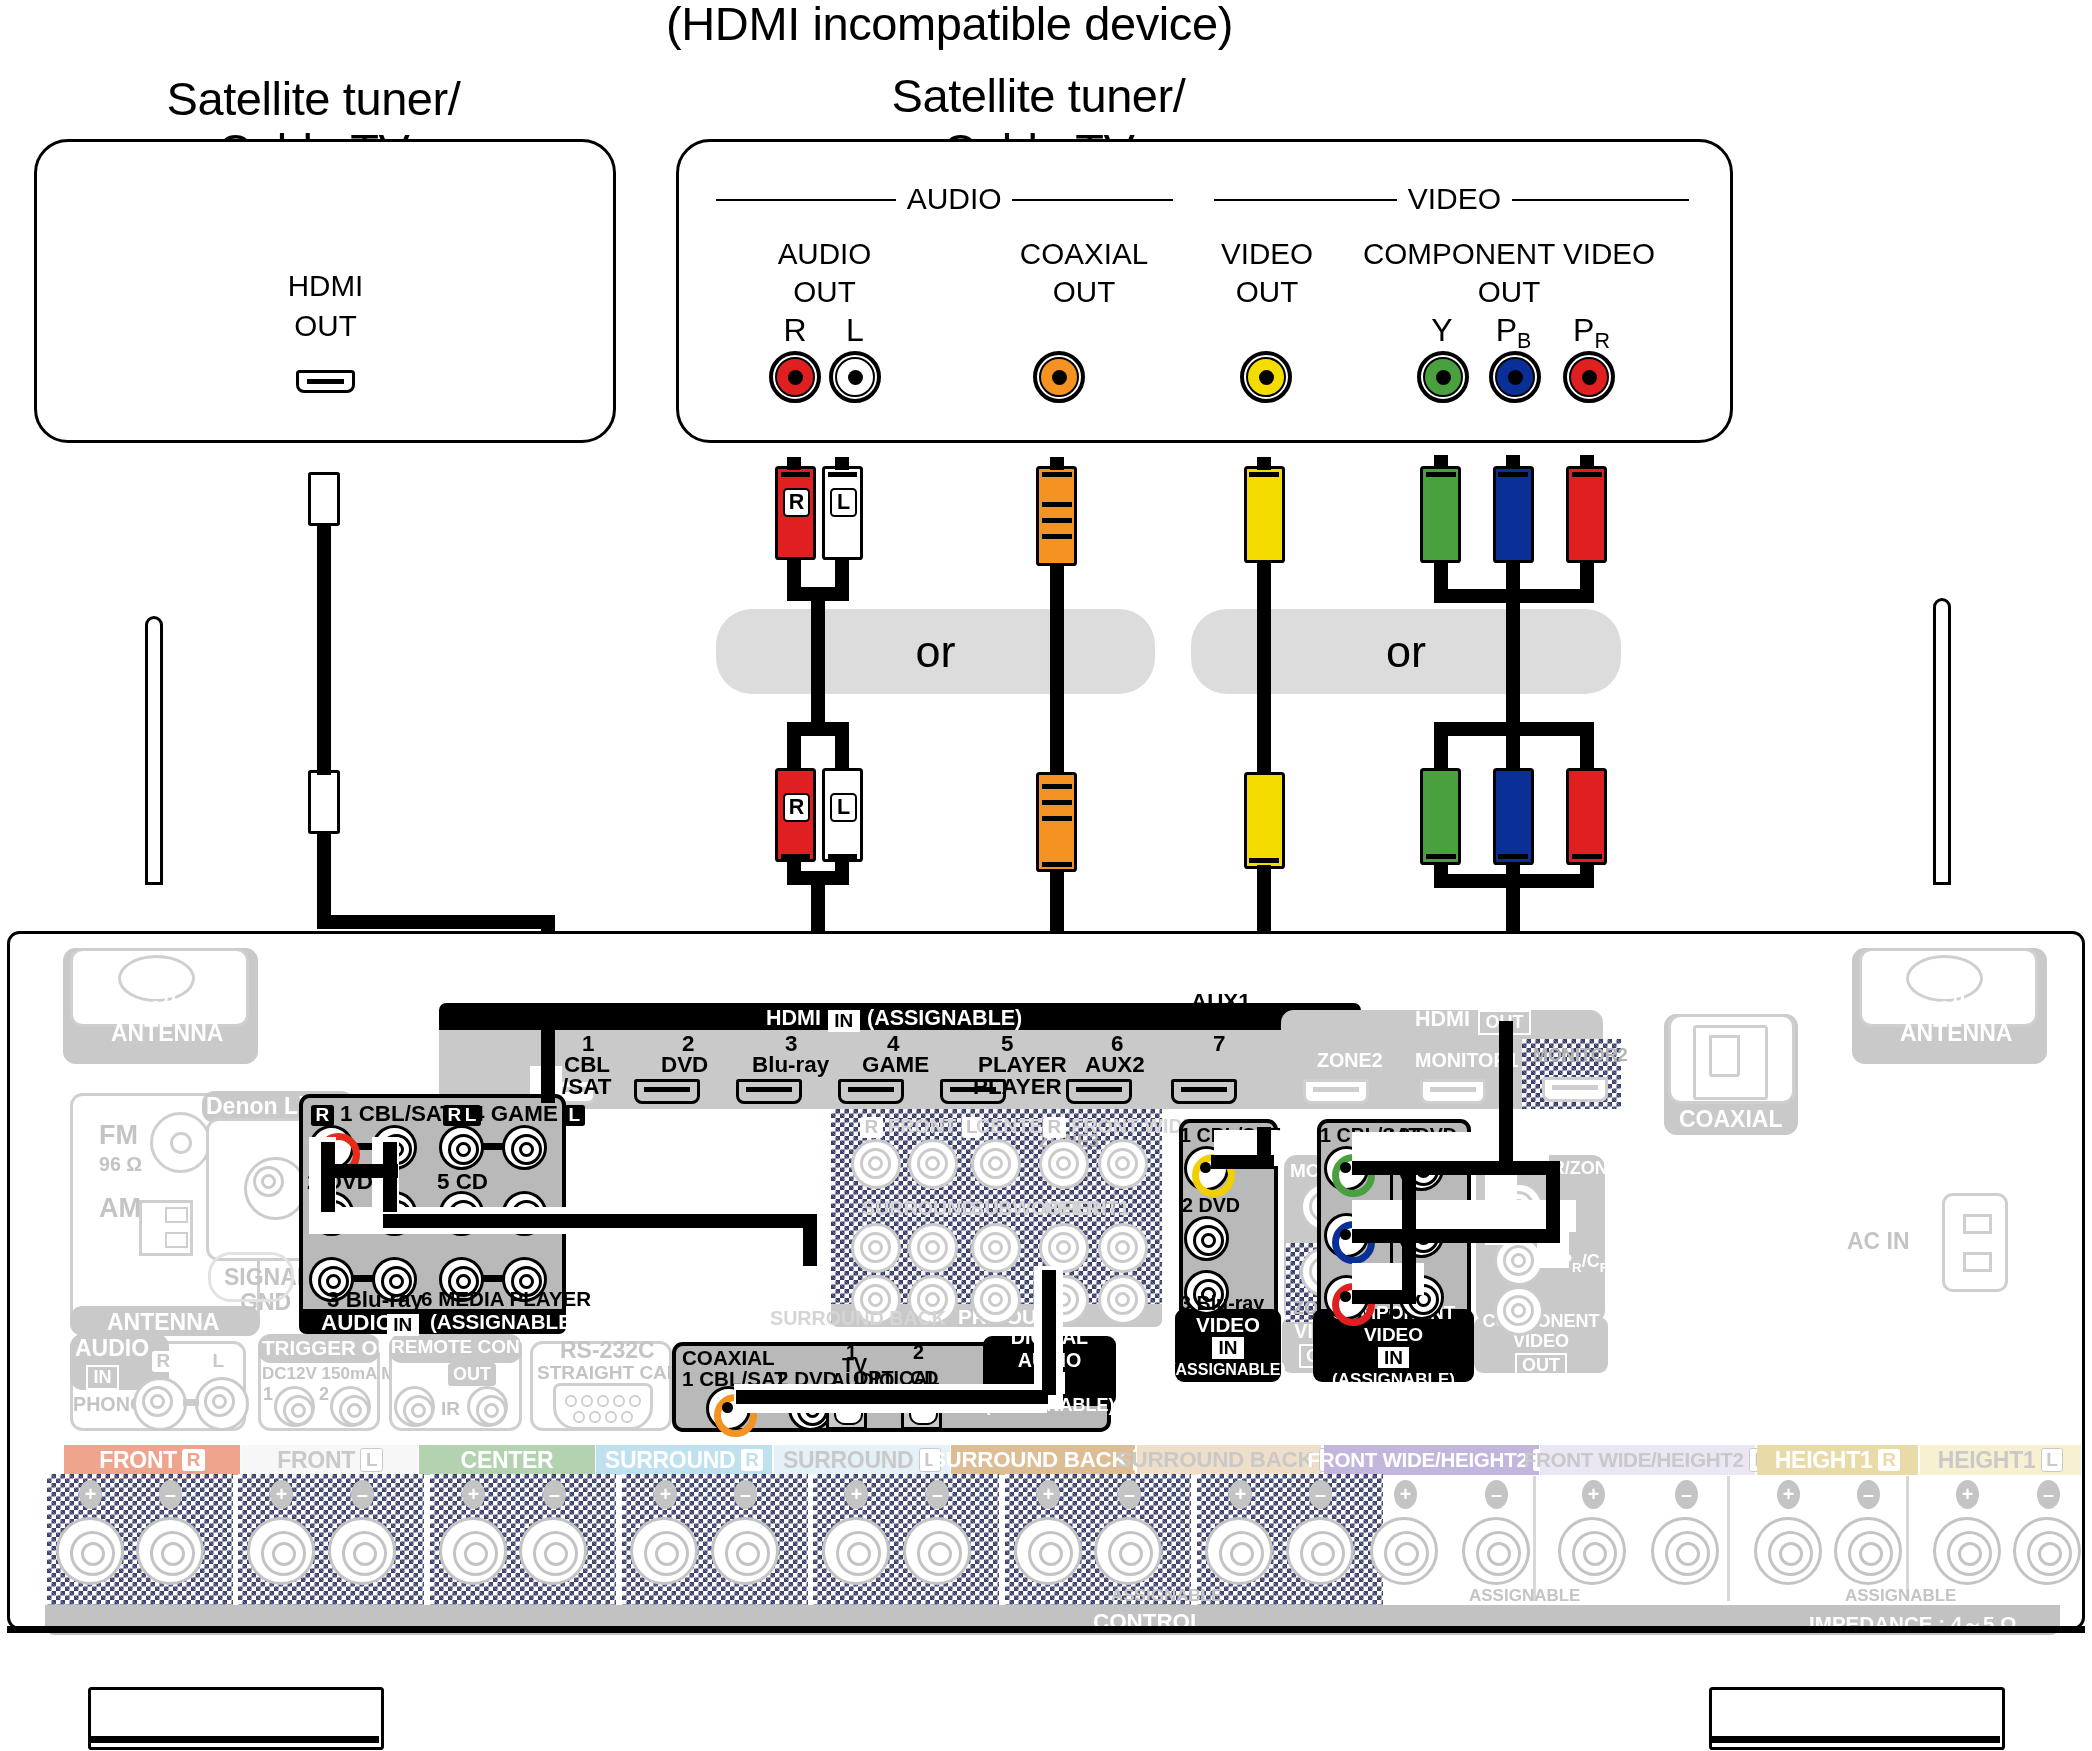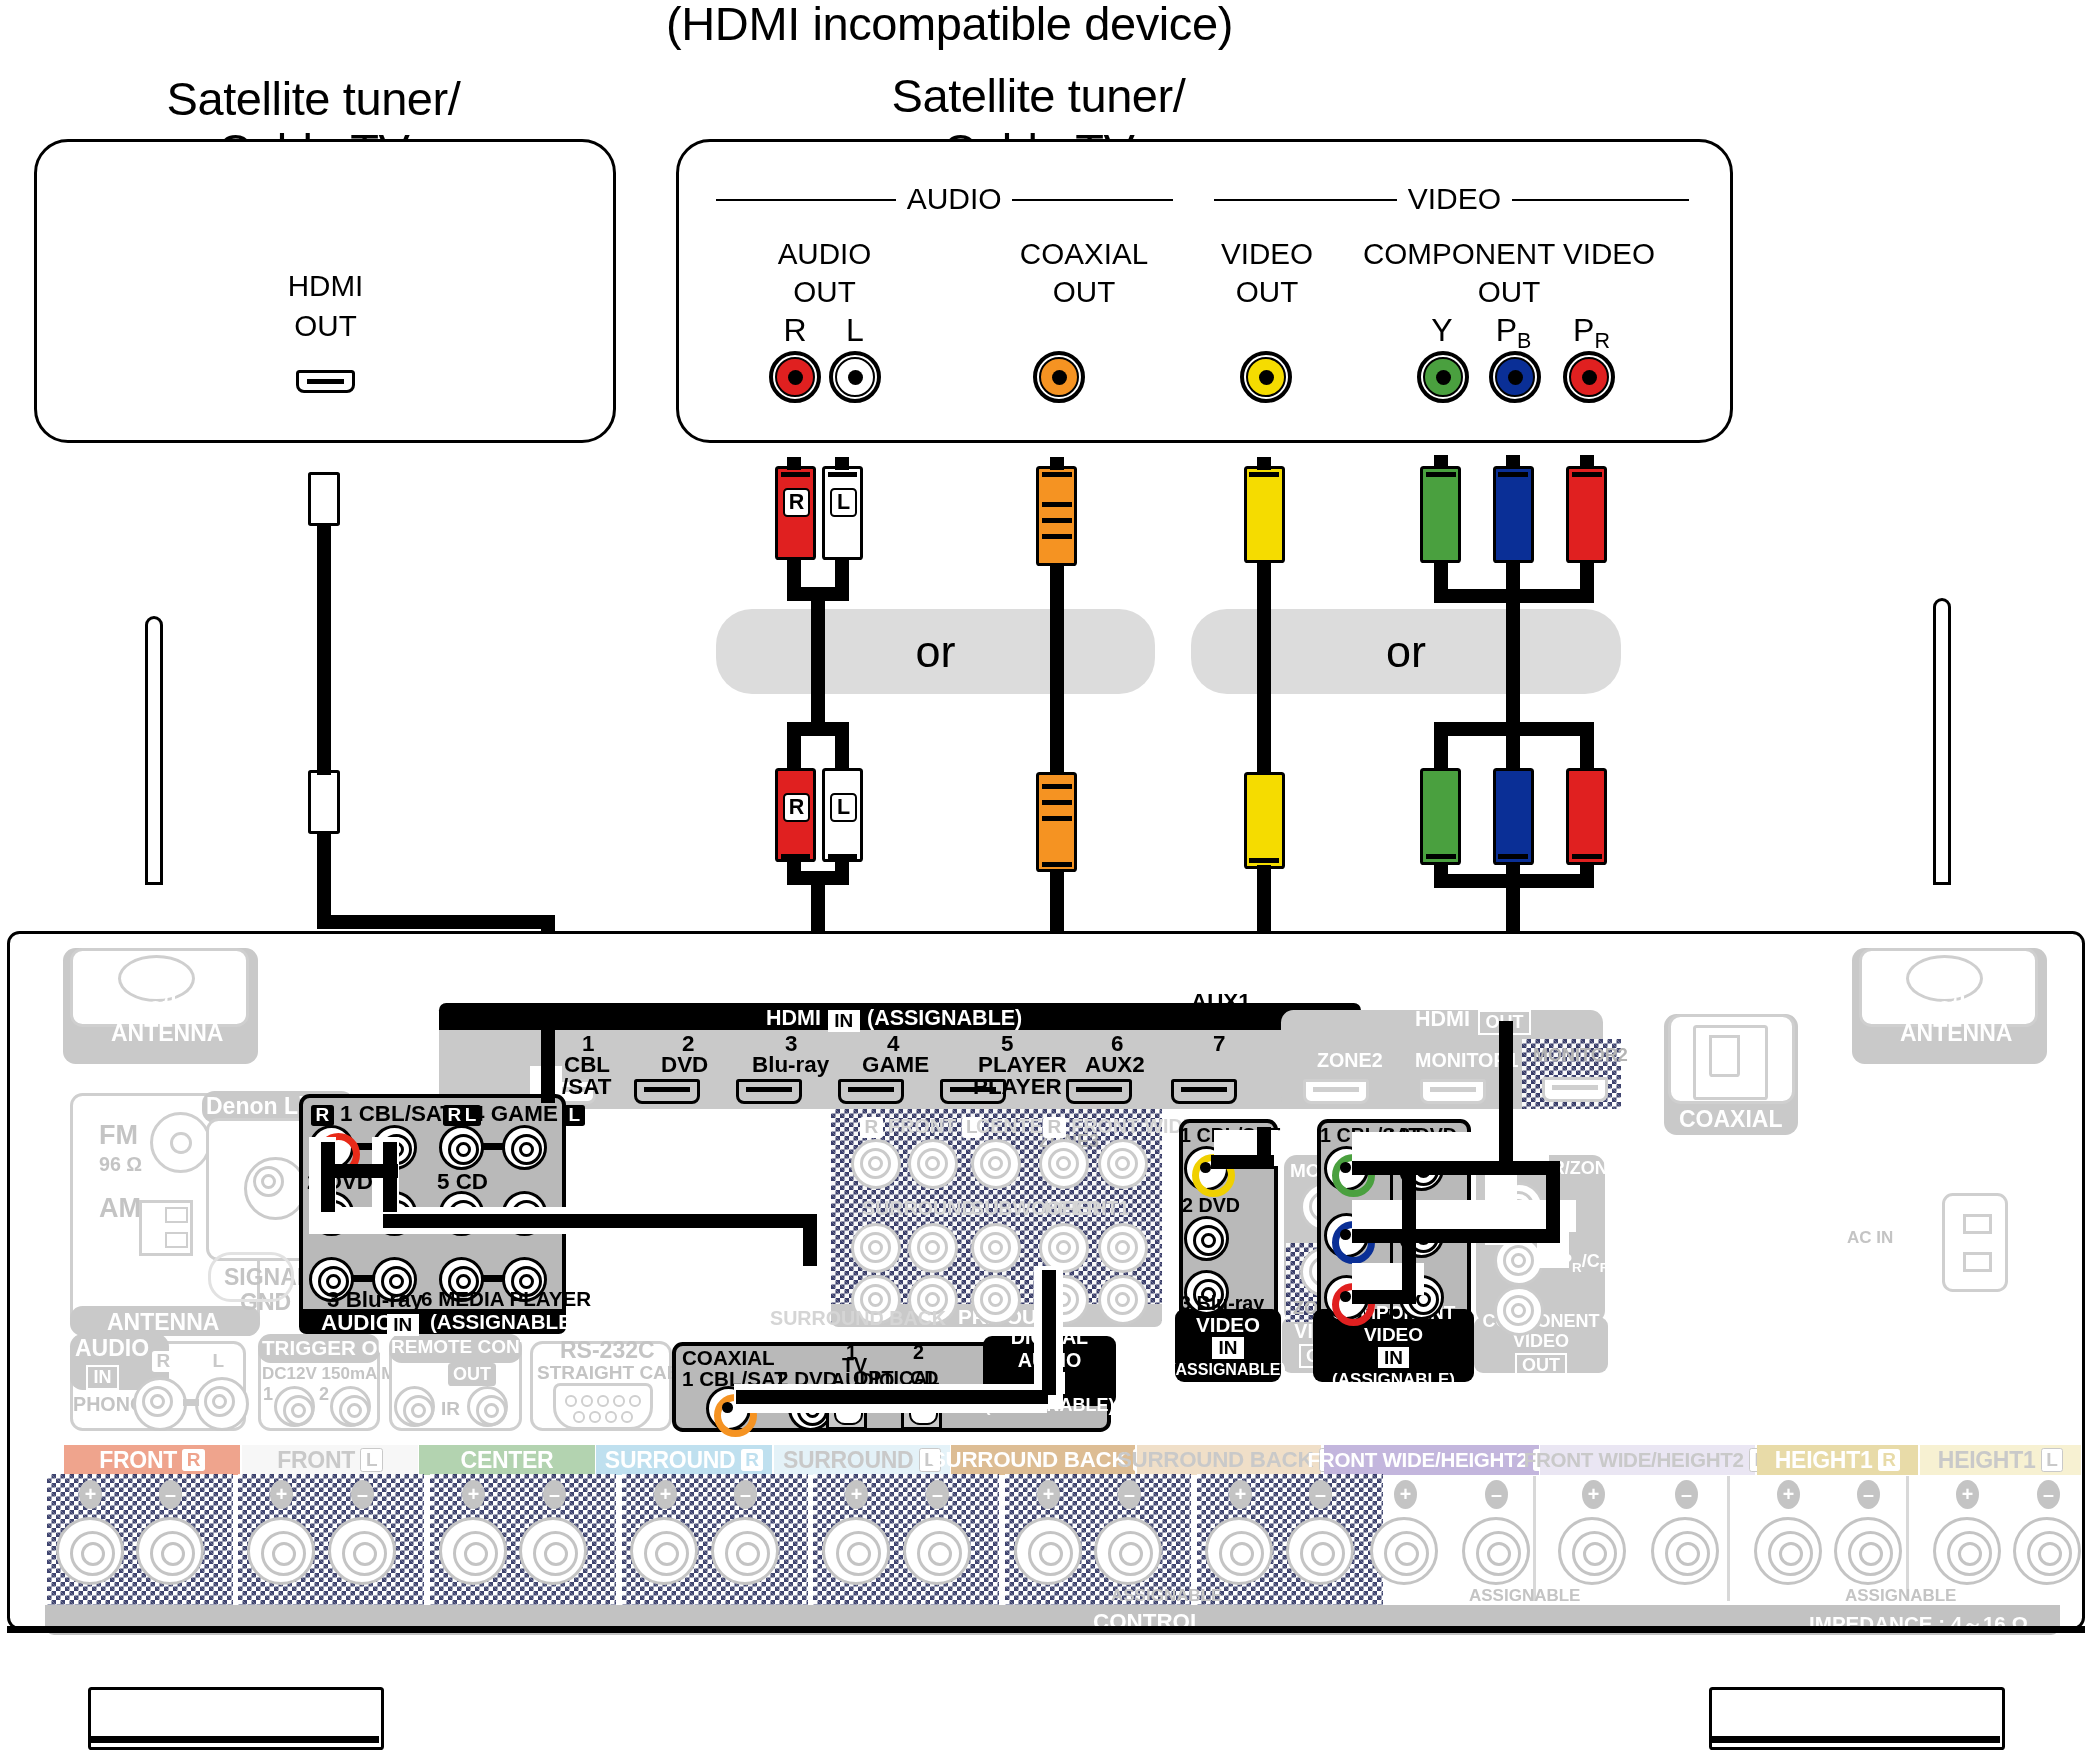--- a/index.html
+++ b/index.html
@@ -1004,21 +1004,21 @@
   <div class="gp-lite" style="left:1668px;top:1014px;width:127px;height:90px;"></div>
   <div class="netjack" style="left:1693px;top:1025px;width:75px;height:75px;"></div>
   <div class="ptxt-d" style="left:1679px;top:1107px;font-size:23px;">COAXIAL</div>
 
   <div class="gp" style="left:1852px;top:948px;width:195px;height:116px;"></div>
   <div class="gp-lite" style="left:1859px;top:948px;width:179px;height:79px;"></div>
   <div class="ant-ring" style="left:1906px;top:955px;"></div>
   <div class="ptxt-d" style="left:1866px;top:994px;font-size:23px;">Bluetooth/Wi-Fi</div>
   <div class="ptxt-d" style="left:1900px;top:1021px;font-size:23px;">ANTENNA</div>
 
-  <div class="ptxt-g" style="left:1847px;top:1229px;font-size:17px;text-align:right;">AC IN</div>
+  <div class="ptxt-g" style="left:1847px;top:1229px;font-size:23px;text-align:right;">AC IN</div>
   <div class="acin" style="left:1942px;top:1193px;">
     <div class="sq" style="top:18px;"></div>
     <div class="sq" style="top:56px;"></div>
   </div>
 
   <div class="spk-band" style="left:64px;top:1445px;width:176px;background:#efa48d;">
     <span>FRONT</span>
       <span class="rl-badge-w" style="color:#efa48d;">R</span>
   </div>
   <div class="spk-band" style="left:242px;top:1445px;width:176px;background:#f7f7f7;color:#c9c9c9;">
@@ -1116,21 +1116,21 @@
   <div class="sp-pm" style="left:1956px;top:1480px;">+</div>
   <div class="sp" style="left:2013px;top:1517px;"></div>
   <div class="sp-pm" style="left:2037px;top:1480px;">–</div>
 
   <div class="ptxt-g" style="left:1111px;top:1587px;font-size:17px;">ASSIGNABLE</div>
   <div class="ptxt-g" style="left:1469px;top:1587px;font-size:17px;">ASSIGNABLE</div>
   <div class="ptxt-g" style="left:1845px;top:1587px;font-size:17px;">ASSIGNABLE</div>
 
   <div class="bottom-bar" style="left:45px;top:1605px;width:2015px;height:30px;">
     <span style="position:absolute;left:1048px;top:3.6px;">CONTROL</span>
-    <span style="position:absolute;left:1764px;top:4.5px;font-size:20.6px;">IMPEDANCE : 4～16 Ω</span>
+    <span style="position:absolute;left:1764px;top:4.5px;font-size:20.6px;">IMPEDANCE : 4～5 Ω</span>
   </div>
 
   <div class="foot" style="left:88px;top:1687px;width:296px;height:63px;"></div>
   <div class="foot" style="left:1709px;top:1687px;width:296px;height:63px;"></div>
   <div class="wire" style="left:7.2px;top:1626px;width:2078px;height:7.2px;"></div>
   <div class="wire" style="left:91px;top:1736px;width:288px;height:7.2px;"></div>
   <div class="wire" style="left:1712px;top:1736px;width:288px;height:7.2px;"></div>
 
 </div>
 

